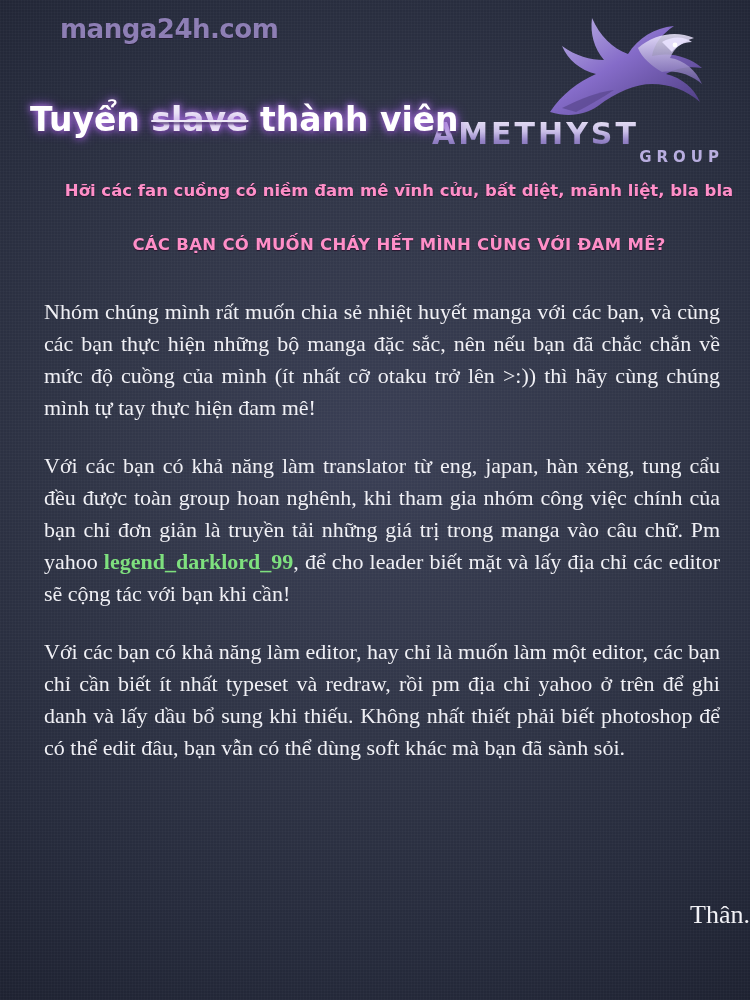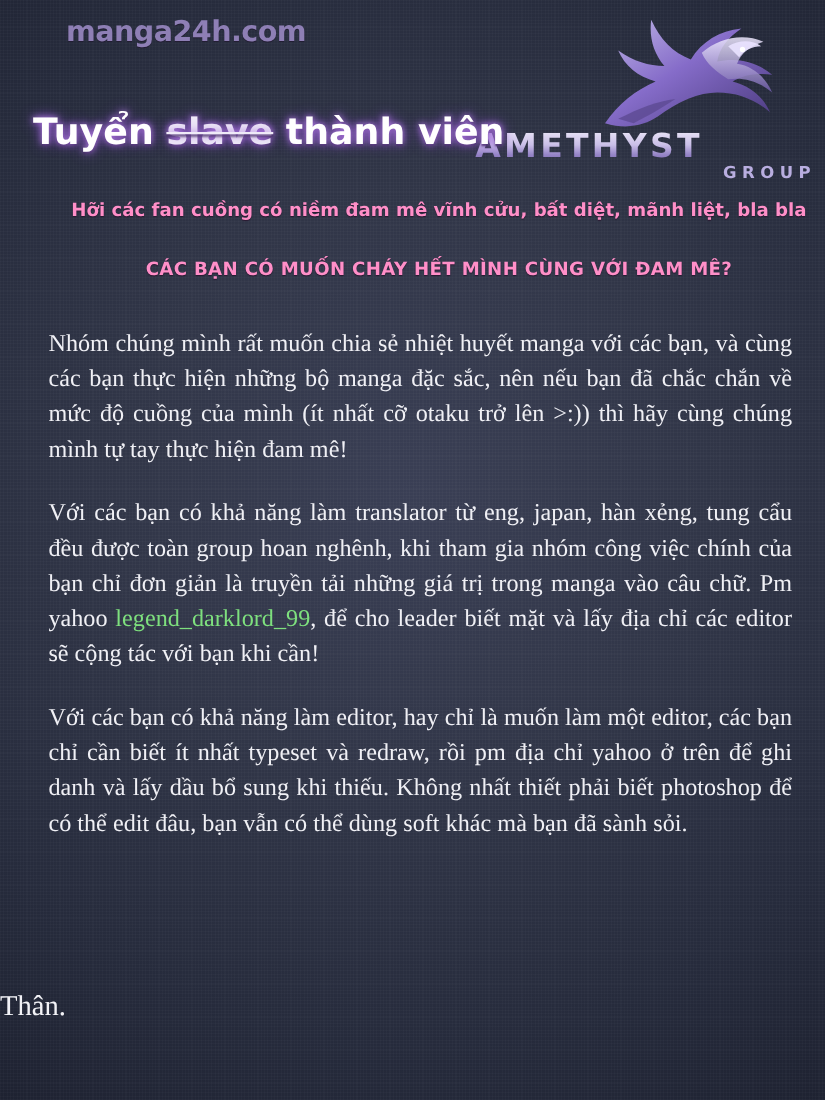--- a/index.html
+++ b/index.html
@@ -78,21 +78,21 @@
     letter-spacing: 3px;
     font-weight: bold;
     background: linear-gradient(180deg, #ffffff 0%, #cfc6e8 45%, #8f7fc0 70%, #6a59a0 100%);
     -webkit-background-clip: text;
     background-clip: text;
     color: transparent;
     text-shadow: 0 0 1px rgba(180,160,230,0.2);
   }
   #logo-sub {
     position: absolute;
-    left: 18px;
+    left: 0;
     top: 140px;
     width: 292px;
     text-align: right;
     font-family: "DejaVu Sans", sans-serif;
     font-size: 15px;
     letter-spacing: 5px;
     font-weight: bold;
     color: #b9aee0;
   }
 
@@ -149,30 +149,30 @@
     font-family: "Liberation Serif", serif;
     font-size: 22px;
     line-height: 32px;
     text-align: justify;
   }
   #body p {
     margin: 0 0 26px 0;
   }
   .yahoo-id {
     color: #7ee07e;
-    font-weight: normal;
+    font-weight: bold;
   }
 
   
   #signoff {
     position: absolute;
     left: 0;
     top: 900px;
     width: 750px;
-    text-align: left;
+    text-align: right;
     font-family: "Liberation Serif", serif;
     font-size: 26px;
     color: #f2f2f6;
   }
 </style>
 </head>
 <body>
 
 <div id="page">
 

